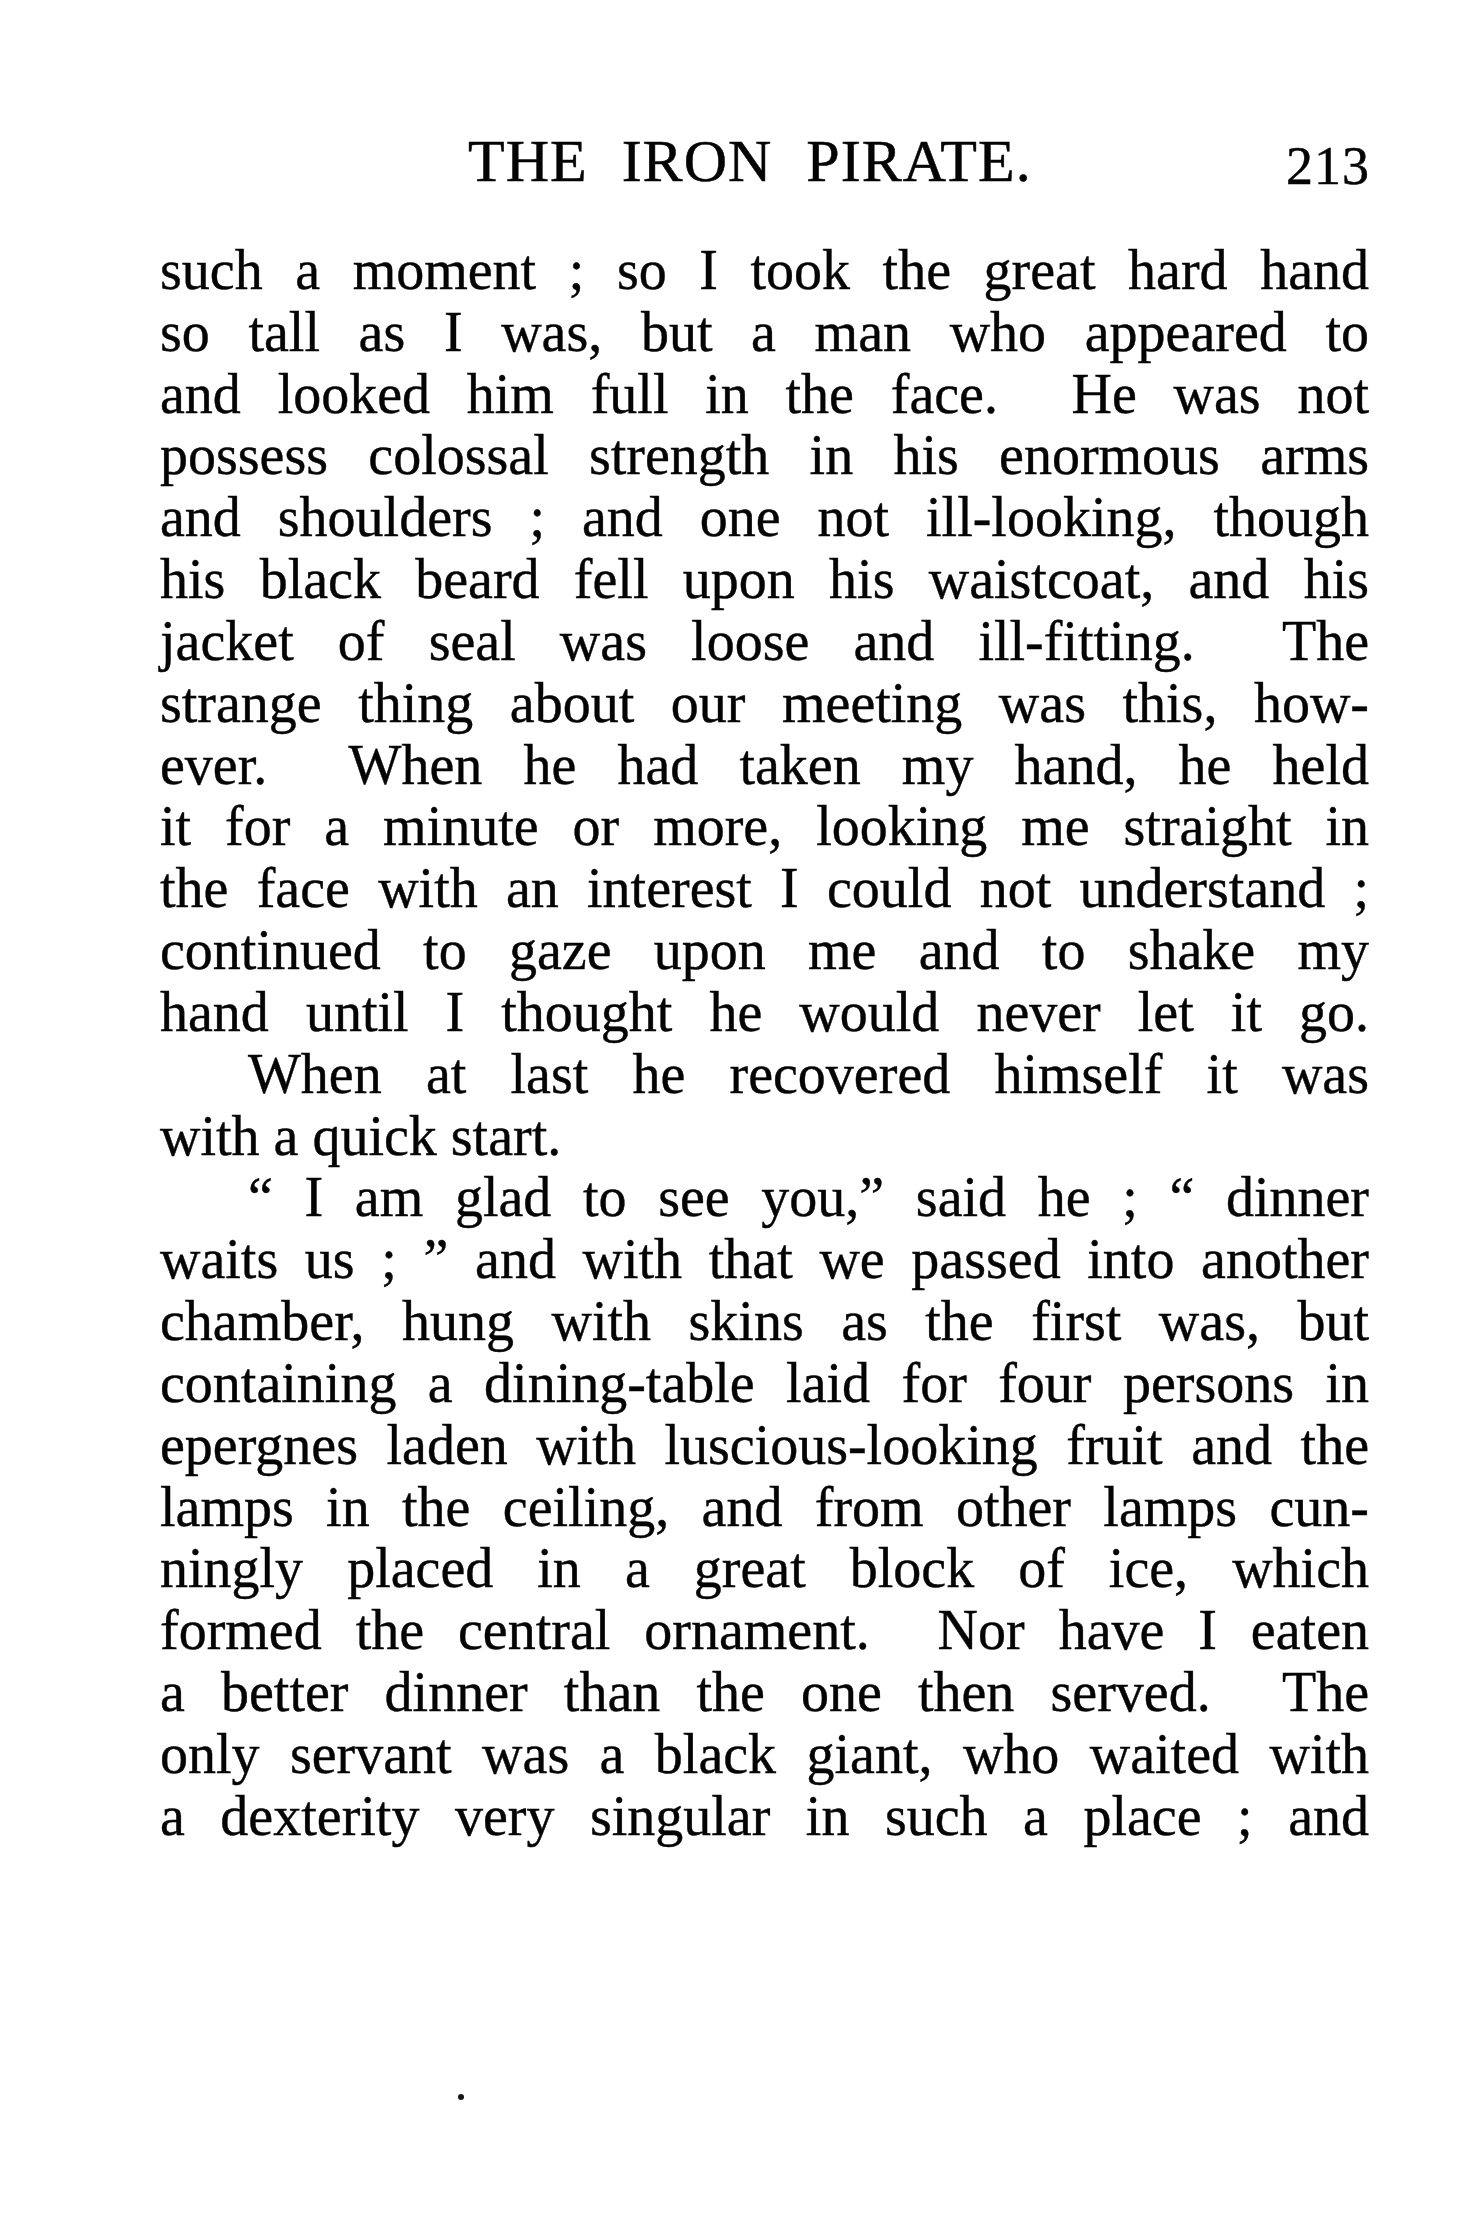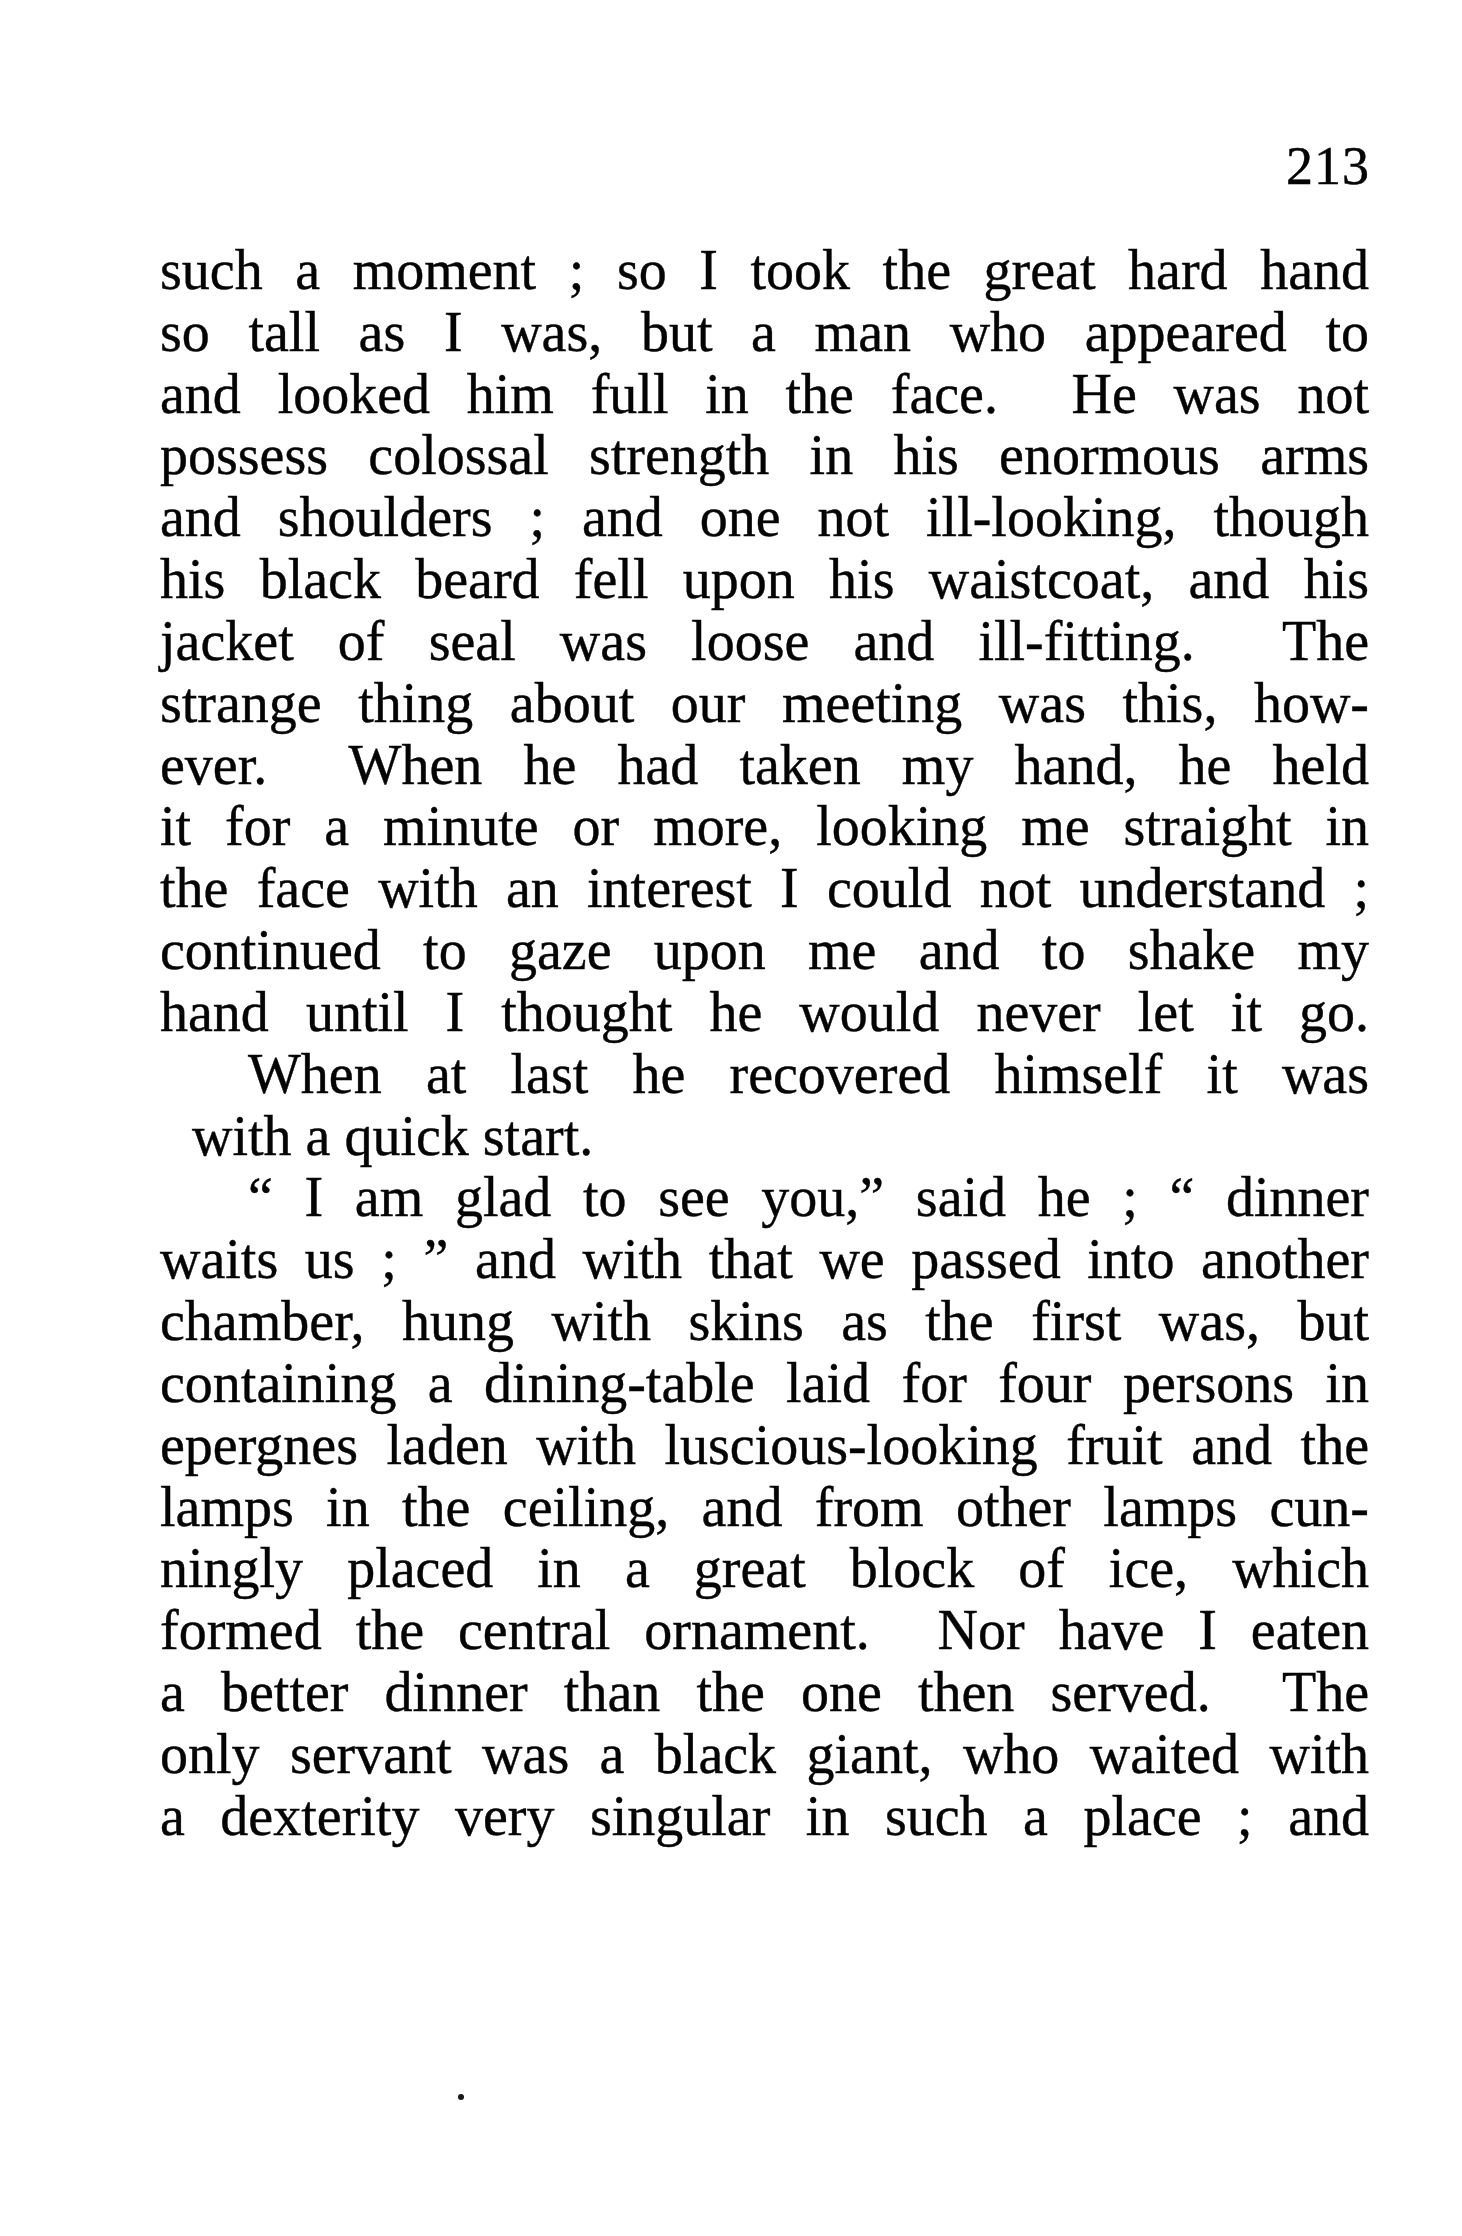--- a/index.html
+++ b/index.html
@@ -41,37 +41,40 @@
     line-height:61.83px;
     -webkit-text-stroke:0.4px #040404;
   }
   .line{
     white-space:pre-wrap;
     text-align:justify;
     text-align-last:justify;
     text-justify:inter-word;
   }
   .line.indent{ text-indent:88px; }
-  .line.no-justify{ text-align:right; text-align-last:left;margin-left:32px; }
+  .line.no-justify{ text-align:right; text-align-last:left; }
   .body-text div:nth-of-type(16){ word-spacing:10px; }
   .speck{
     position:absolute;
     left:458px;
     top:2094px;
     width:6px;
     height:6px;
     border-radius:50%;
     background:#161616;
   }
 </style>
 </head>
 <body>
 
 <div class="page">
 
+  <header class="running-head">
+    <span class="rh-title">THE IRON PIRATE.</span>
+  </header>
 
   <div class="page-number">213</div>
 
   <main class="body-text">
 
   <div class="line">such a moment ; so I took the great hard hand</div>
       <div class="line">so tall as I was, but a man who appeared to</div>
       <div class="line">and looked him full in the face.  He was not</div>
       <div class="line">possess colossal strength in his enormous arms</div>
       <div class="line">and shoulders ; and one not ill-looking, though</div>

